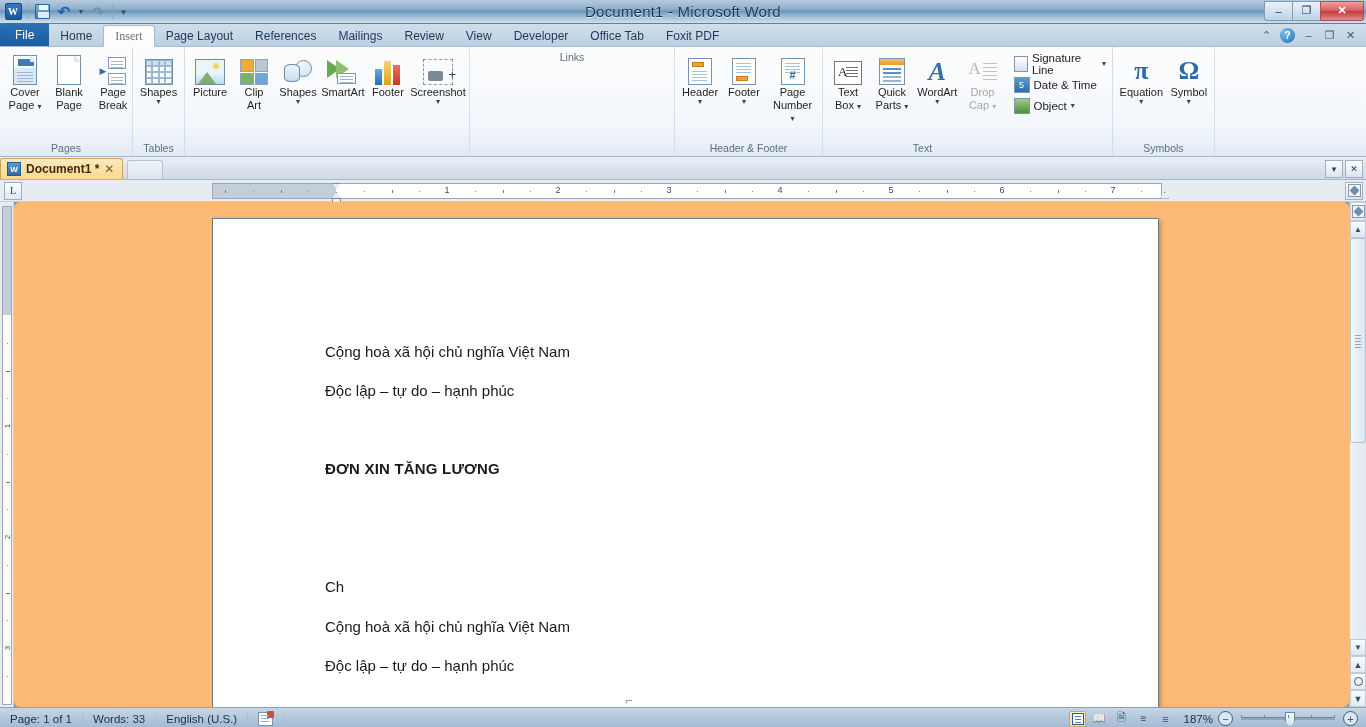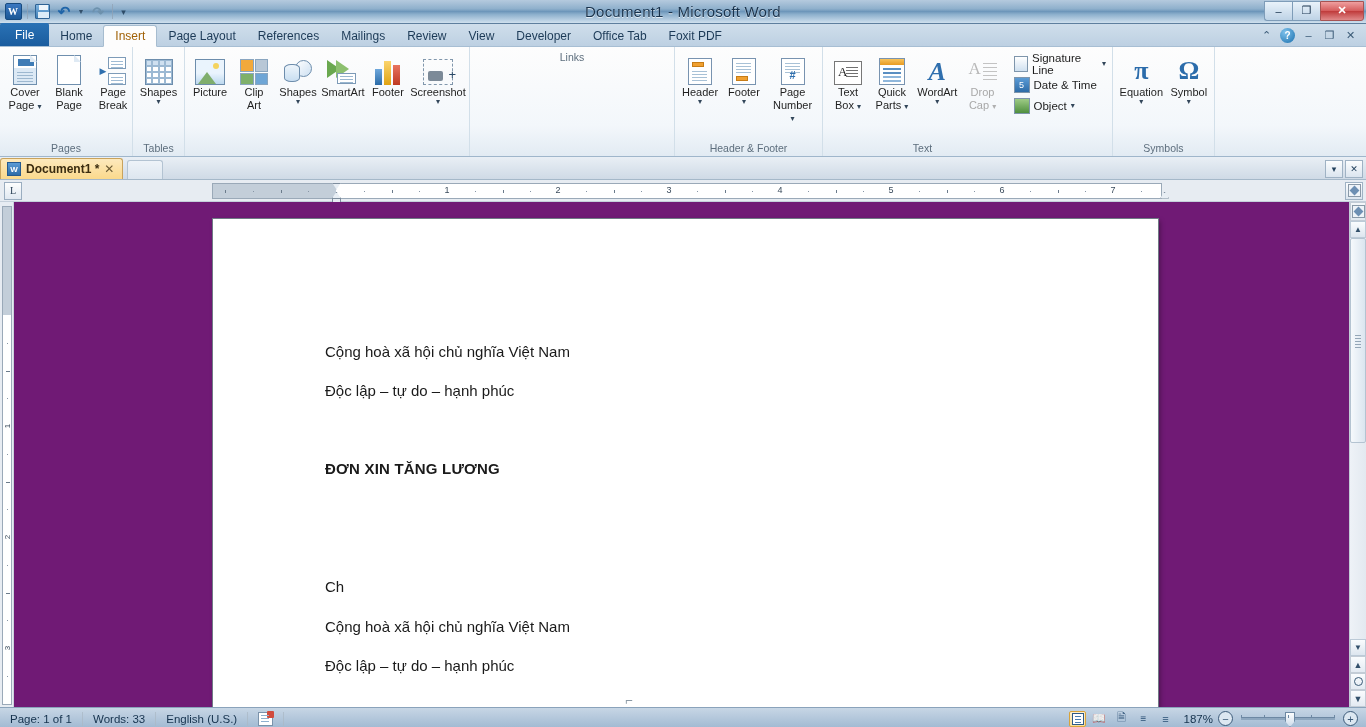--- a/index.html
+++ b/index.html
@@ -59,21 +59,21 @@
   .tab{
     height:21px;padding:0 11px;display:flex;align-items:center;
     font-size:12px;color:#1c3a57; cursor:default; position:relative;
   }
   .tab.file{
     background:linear-gradient(to bottom,#2a72b5,#1a5c9e);color:#fff;
     height:23px;padding:0 15px;border-radius:2px 2px 0 0;
   }
   .tab.active{
     background:#fdfdfd;border:1px solid #a6bccf;border-bottom:1px solid #fdfdfd;
-    border-radius:3px 3px 0 0;height:22px;margin-bottom:-1px;z-index:3;color:#a16207;
+    border-radius:3px 3px 0 0;height:22px;margin-bottom:-1px;z-index:3;color:#737373;font-family:Liberation Serif, serif;
   }
   #tabsrow .right-ico{margin-left:auto;display:flex;align-items:center;gap:6px;padding-right:8px;height:22px;}
   .ri{width:15px;height:15px;display:flex;align-items:center;justify-content:center;color:#3b5b77;font-size:11px;}
   .helpball{width:15px;height:15px;border-radius:50%;
     background:radial-gradient(circle at 35% 30%,#7fc2ec,#1a6fad);color:#fff;
     font-size:10px;font-weight:bold;display:flex;align-items:center;justify-content:center;}
 
   
   #ribbon{
     height:110px;background:linear-gradient(to bottom,#fdfdfd 0%,#f3f7fb 72%,#e2ebf3 100%);
@@ -192,21 +192,21 @@
      display:flex;align-items:center;justify-content:center;}
 
   
   #work{position:relative;height:505px;display:flex;background:#8a949e;}
   #vruler{width:14px;background:#e7ecf2;position:relative;border-right:1px solid #c9d3dd;}
   #vrulerbar{position:absolute;left:2px;top:4px;width:10px;bottom:2px;background:#fff;border:1px solid #9aa9b8;}
   #vrulerbar .gz{position:absolute;left:0;right:0;background:#c3ced9;}
   #vrulerbar .vnum{position:absolute;left:50%;transform:translate(-50%,-50%) rotate(-90deg);font-size:8px;color:#3a4b5c;}
   #vrulerbar .vtick{position:absolute;left:3px;width:4px;height:1px;background:#6b7b8b;}
   #vrulerbar .vdot{position:absolute;left:4px;width:1px;height:1px;background:#8796a6;}
-  #canvas{flex:1;position:relative;overflow:hidden;background:#701a75;}
+  #canvas{flex:1;position:relative;overflow:hidden;background:#fdba74;border-radius:6px;}
   #page{position:absolute;left:199px;top:17px;width:945px;height:600px;background:#fff;
      box-shadow:0 0 0 1px #6f7a85, 2px 2px 5px rgba(0,0,0,.35);}
   .para{position:absolute;left:112px;font-size:15px;color:#1a1a1a;white-space:nowrap;}
   .para.bold{font-weight:bold;letter-spacing:.2px;}
   #endmark{position:absolute;left:412px;top:474px;font-size:13px;color:#8c9aa6;}
 
   
   #vscroll{width:17px;background:#e8edf3;border-left:1px solid #c3ccd6;display:flex;flex-direction:column;}
   .sbtn{height:17px;display:flex;align-items:center;justify-content:center;font-size:8px;color:#33506b;
      background:linear-gradient(to bottom,#fafcfe,#dde6ef);border:1px solid #bccad7;}

